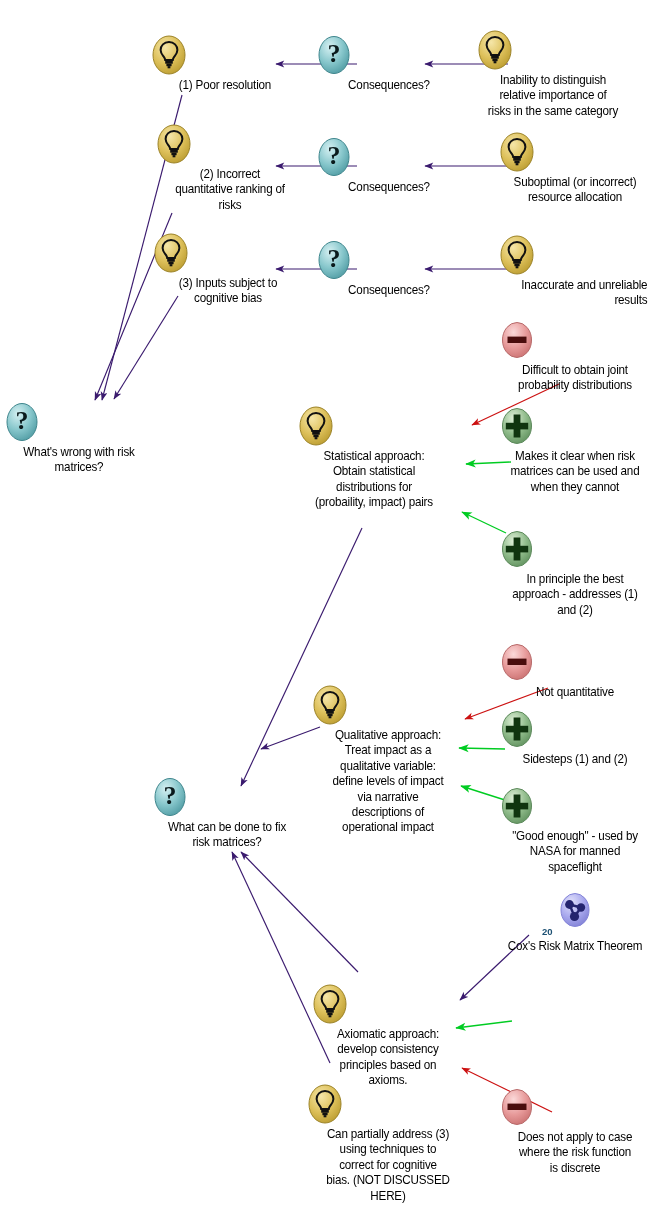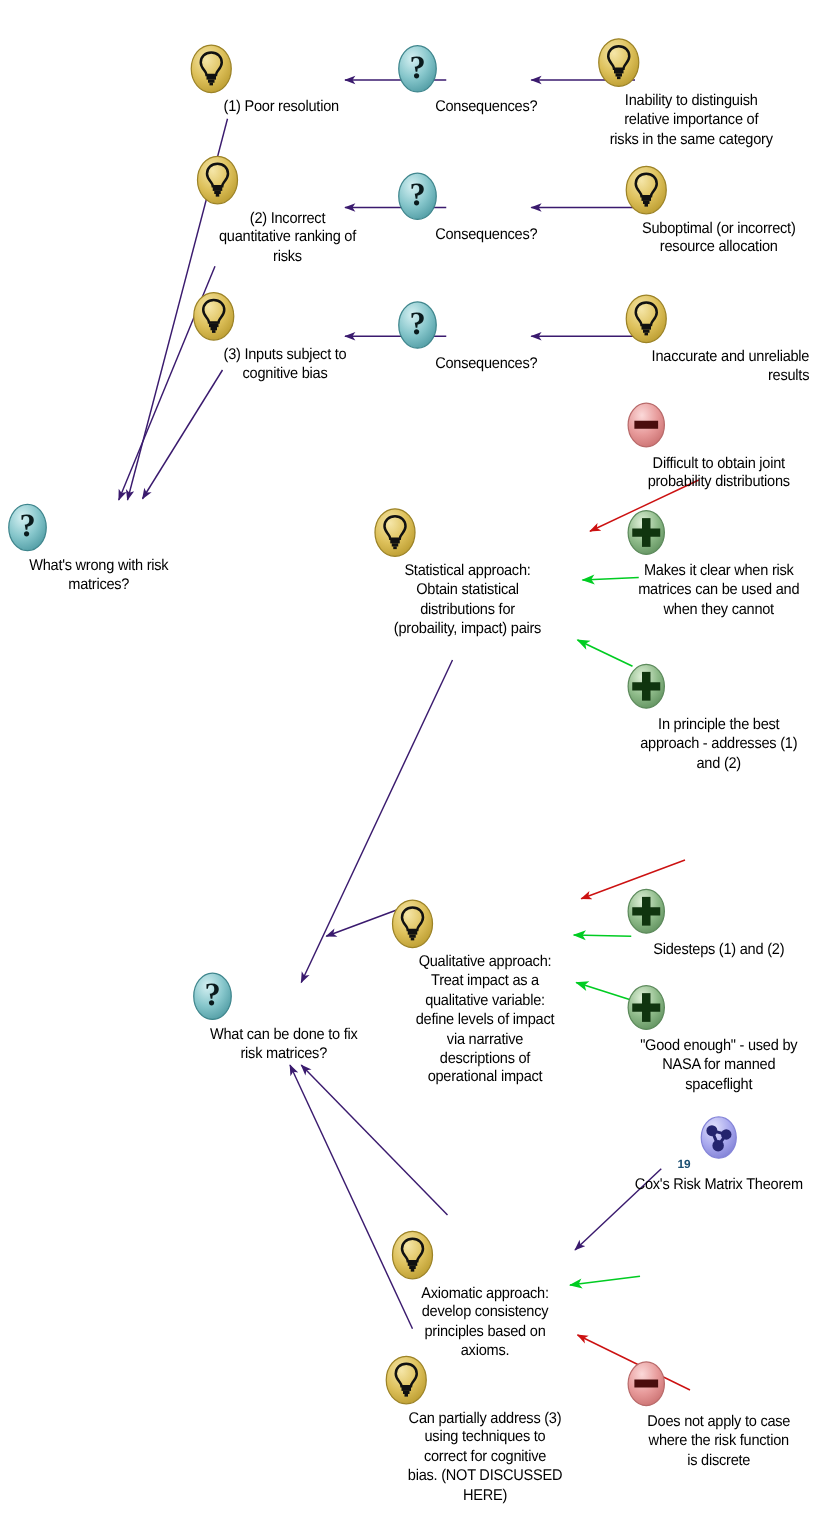--- a/index.html
+++ b/index.html
@@ -293,22 +293,31 @@
           <ellipse cx="19" cy="22" rx="14.5" ry="17.5" fill="url(#gp1)" stroke="#5d8a5c" stroke-width="1"></ellipse>
           <rect x="15.6" y="10.5" width="6.8" height="23" fill="#10350f"></rect>
           <rect x="7.8" y="18.8" width="22.4" height="6.6" fill="#10350f"></rect>
         </svg>
     </span>
     <span class="label">In principle the best
 approach - addresses (1)
 and (2)</span>
   </div>
 
-
-  <div class="node" style="left:311px;top:717px;width:154px;">
+  <div class="node" style="left:498px;top:640px;width:154px;">
+    <span class="icon">
+      <svg class="ico" viewBox="0 0 38 44">
+          <ellipse cx="19" cy="22" rx="14.5" ry="17.5" fill="url(#gm1)" stroke="#b86a6a" stroke-width="1"></ellipse>
+          <rect x="9.5" y="18.6" width="19" height="6.4" fill="#4a0d0d"></rect>
+        </svg>
+    </span>
+    <span class="label">Not quantitative</span>
+  </div>
+
+  <div class="node" style="left:311px;top:683px;width:154px;">
     <span class="icon">
       <svg class="ico" viewBox="0 0 38 44">
           <ellipse cx="19" cy="22" rx="16" ry="19" fill="url(#gb1)" stroke="#9c8327" stroke-width="1"></ellipse>
           <path d="M19 9c-5 0-8.4 3.6-8.4 8 0 3 1.8 4.9 3.1 6.6 1 1.3 1.4 2.2 1.5 3.3h7.6c.1-1.1.5-2 1.5-3.3 1.3-1.7 3.1-3.6 3.1-6.6 0-4.4-3.4-8-8.4-8z" fill="none" stroke="#111" stroke-width="2"></path>
           <rect x="15.2" y="27.6" width="7.6" height="3.1" fill="#111"></rect>
           <rect x="16.4" y="30.6" width="5.2" height="2.6" fill="#111"></rect>
           <rect x="17.6" y="33.1" width="2.8" height="2.2" fill="#111"></rect>
         </svg>
     </span>
     <span class="label">Qualitative approach:
@@ -366,21 +375,21 @@
             </radialGradient>
           </defs>
           <ellipse cx="19" cy="20" rx="14" ry="16.5" fill="url(#gt1)" stroke="#8484d8" stroke-width="1"></ellipse>
           <g fill="#24246e">
             <circle cx="13.5" cy="14.5" r="4.4"></circle>
             <circle cx="25" cy="17.5" r="4.2"></circle>
             <circle cx="18.5" cy="26.5" r="4.6"></circle>
             <path d="M13.5 14.5 L25 17.5 L18.5 26.5 Z" stroke="#24246e" stroke-width="2.4" fill="none"></path>
           </g>
         </svg>
-      <span class="badge">19</span>
+      <span class="badge">20</span>
     </span>
     <span class="label">Cox's Risk Matrix Theorem</span>
   </div>
 
   <div class="node" style="left:311px;top:982px;width:154px;">
     <span class="icon">
       <svg class="ico" viewBox="0 0 38 44">
           <ellipse cx="19" cy="22" rx="16" ry="19" fill="url(#gb1)" stroke="#9c8327" stroke-width="1"></ellipse>
           <path d="M19 9c-5 0-8.4 3.6-8.4 8 0 3 1.8 4.9 3.1 6.6 1 1.3 1.4 2.2 1.5 3.3h7.6c.1-1.1.5-2 1.5-3.3 1.3-1.7 3.1-3.6 3.1-6.6 0-4.4-3.4-8-8.4-8z" fill="none" stroke="#111" stroke-width="2"></path>
           <rect x="15.2" y="27.6" width="7.6" height="3.1" fill="#111"></rect>

